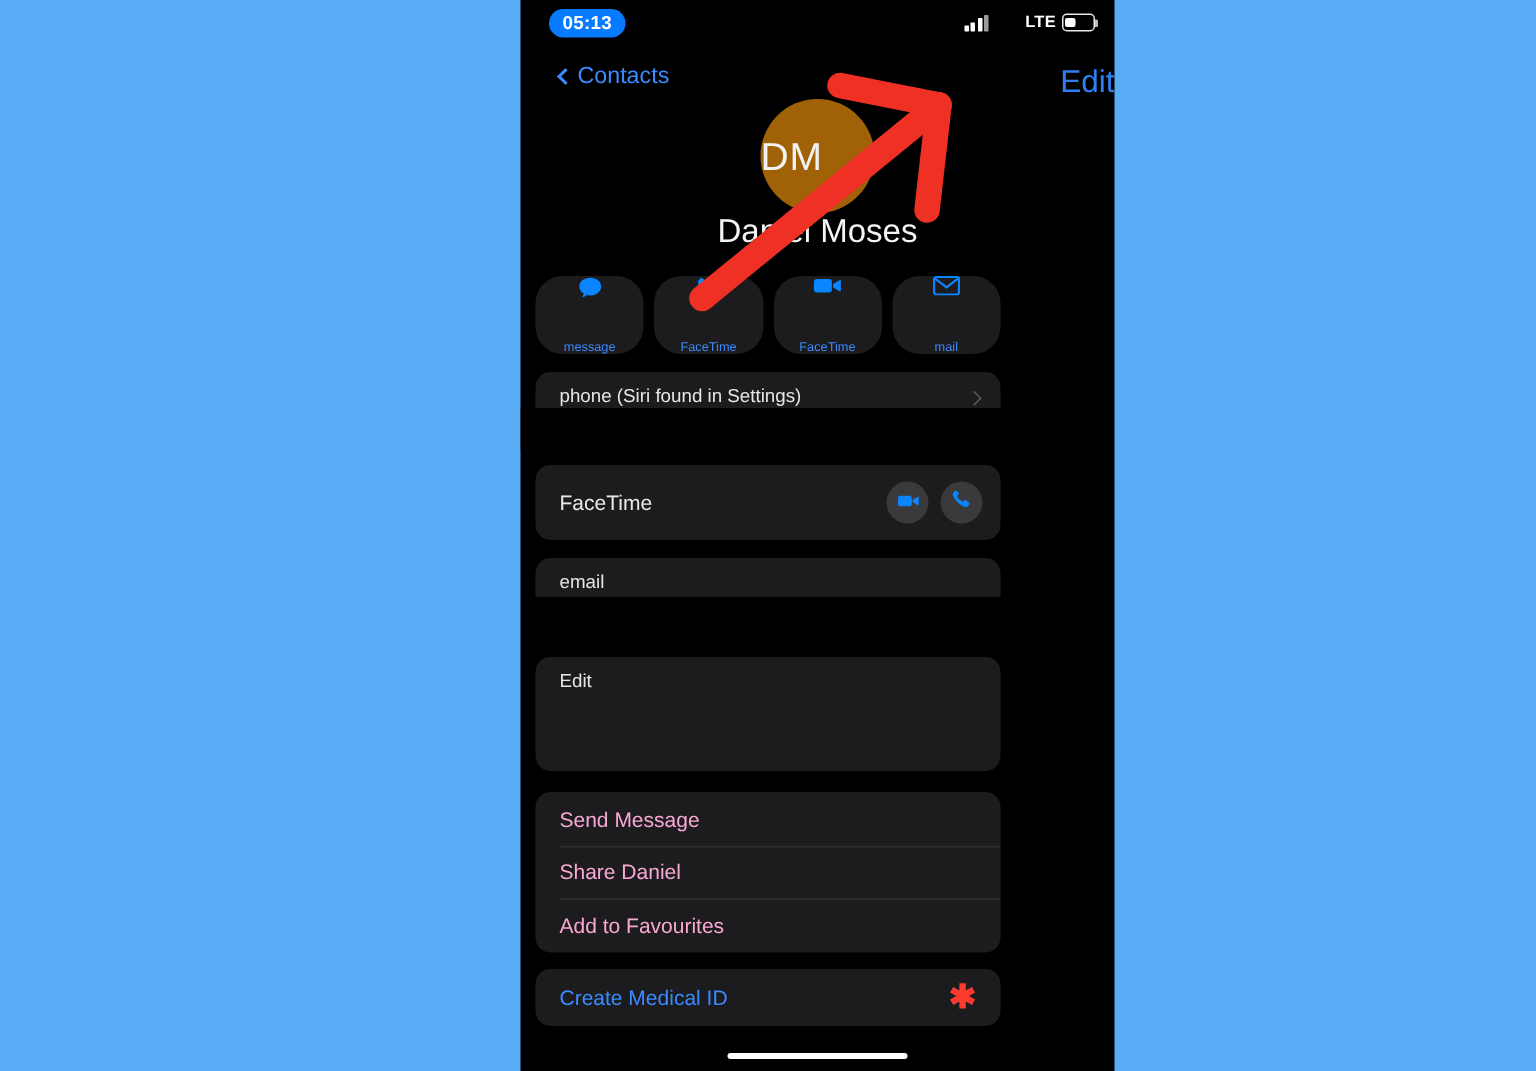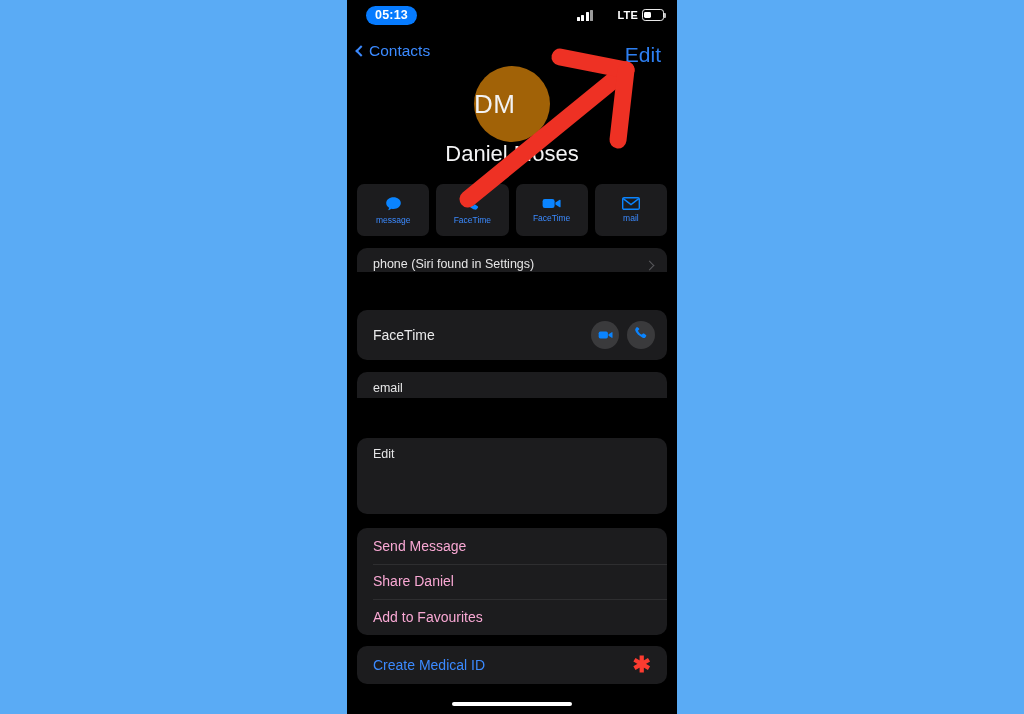--- a/index.html
+++ b/index.html
@@ -7,21 +7,21 @@
     width:1024px; height:714px;
     overflow:hidden;
     font-family:"Liberation Sans", sans-serif;
   }
   body { background:#5aabf5; position:relative; }
 
   
   #phone {
     position:absolute;
     left:347px; top:0;
-    width:330px; height:714px;
+    width:396px; height:714px;
     background:#000;
     overflow:hidden;
   }
 
   
   .statusbar {
     position:absolute; left:0; top:0;
     width:100%; height:34px;
   }
   .time-pill {
@@ -53,21 +53,21 @@
     padding:1.3px;
   }
   .batt::after{
     content:""; position:absolute; right:-3px; top:3.2px;
     width:1.7px; height:4.4px; background:#bdbdbd; border-radius:0 1px 1px 0;
   }
   .batt i { display:block; height:100%; width:36%; background:#fff; border-radius:1.4px; }
 
   
   .navbar {
-    position:absolute; left:0; top:42px;
+    position:absolute; left:16px; top:42px;
     width:100%; height:28px;padding-left:32px;
   }
   .back-btn {
     position:absolute; left:10px; top:0;
     display:flex; align-items:center; gap:4px;
     color:#3b8aff; font-size:15.5px;
     cursor:pointer;
   }
   .chev-l {
     width:8px; height:8px;
@@ -100,23 +100,23 @@
   }
 
   
   .actions {
     position:absolute; left:10px; top:184px;
     width:310px; height:52px;
     display:flex; gap:7px;
   }
   .act {
     flex:1; background:#1c1c1e;
-    border-radius:7px;
+    border-radius:18px;
     display:flex; flex-direction:column;
-    align-items:center; justify-content:center;
+    align-items:center; justify-content:space-between;
     gap:3px; cursor:pointer;
   }
   .act-label { color:#3b8aff; font-size:8.5px; }
   .act svg { display:block; }
 
   
   .card {
     position:absolute; left:10px;
     width:310px;
     background:#1c1c1e;

